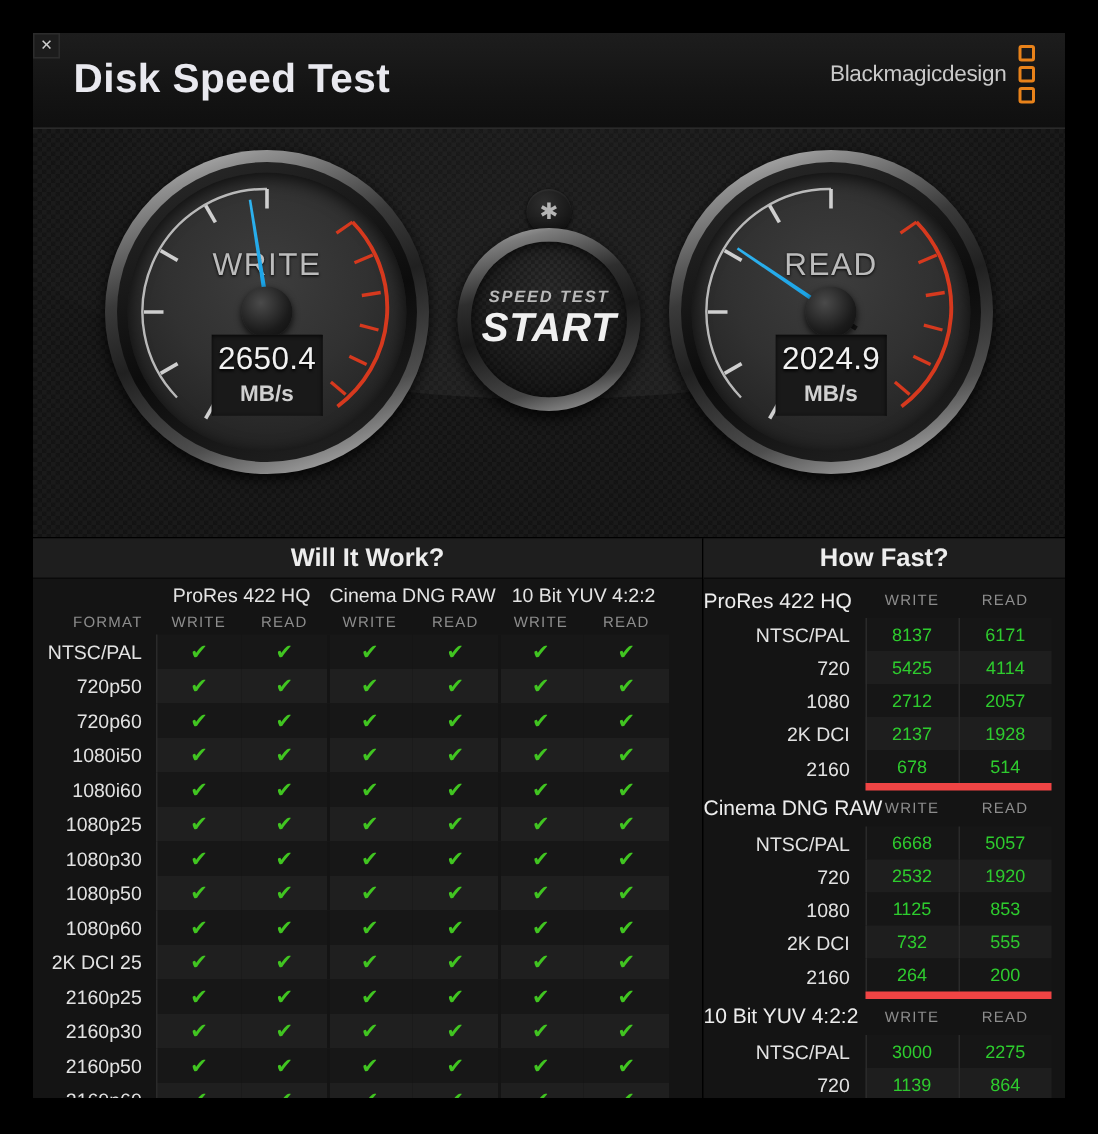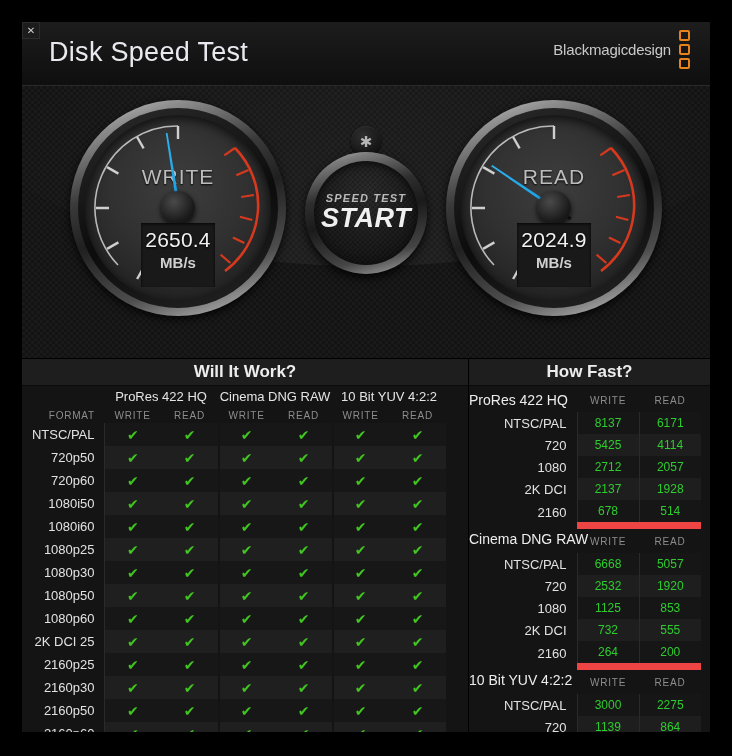--- a/index.html
+++ b/index.html
@@ -43,21 +43,21 @@
     text-align: center;
     font-family: "DejaVu Sans", sans-serif;
   }
   .app-title {
     position: absolute;
     left: 27px;
     top: 15px;
     font-size: 27px;
     color: #e9e9ef;
     letter-spacing: 0.3px;
-    font-weight: 400;
+    font-weight: 700;
   }
   .brand {
     position: absolute;
     right: 20px;
     top: 8px;
     display: flex;
     align-items: center;
     gap: 8px;
   }
   .brand-text {
@@ -175,21 +175,21 @@
     border-radius: 2px 2px 3px 3px;
     clip-path: polygon(38% 0%, 62% 0%, 72% 74%, 74% 100%, 26% 100%, 28% 74%);
     filter: drop-shadow(1px 2px 2px rgba(0,0,0,0.7));
   }
   .gauge .readout {
     position: absolute;
     left: 50%;
     top: 58%;
     transform: translateX(-50%);
     width: 74px;
-    padding: 5px 0 16px;
+    padding: 5px 0 6px;
     background: #191919;
     text-align: center;
     z-index: 5;
     box-shadow: inset 0 1px 3px rgba(0,0,0,0.8);
   }
   .gauge .readout .val {
     font-size: 21px;
     color: #f2f2f2;
     letter-spacing: 0.2px;
     text-shadow: 0 1px 2px #000;
@@ -373,21 +373,21 @@
   }
   .hf td.num {
     text-align: center;
     font-size: 12px;
     color: #2ecc2e;
     height: 22px;
     border-left: 1px solid #2a2a2a;
   }
   .hf tr.odd  td.num { background: #161616; }
   .hf tr.even td.num { background: #1e1e1e; }
-  .hf tr.last td.num { border-bottom: 7px solid #ef4444; }
+  .hf tr.last td.num { border-bottom: 5px solid #ef4444; }
 </style>
 </head>
 <body>
 
 <div id="app">
 
   <div class="titlebar">
     <div class="close-btn">✕</div>
     <div class="app-title">Disk Speed Test</div>
     <div class="brand">

